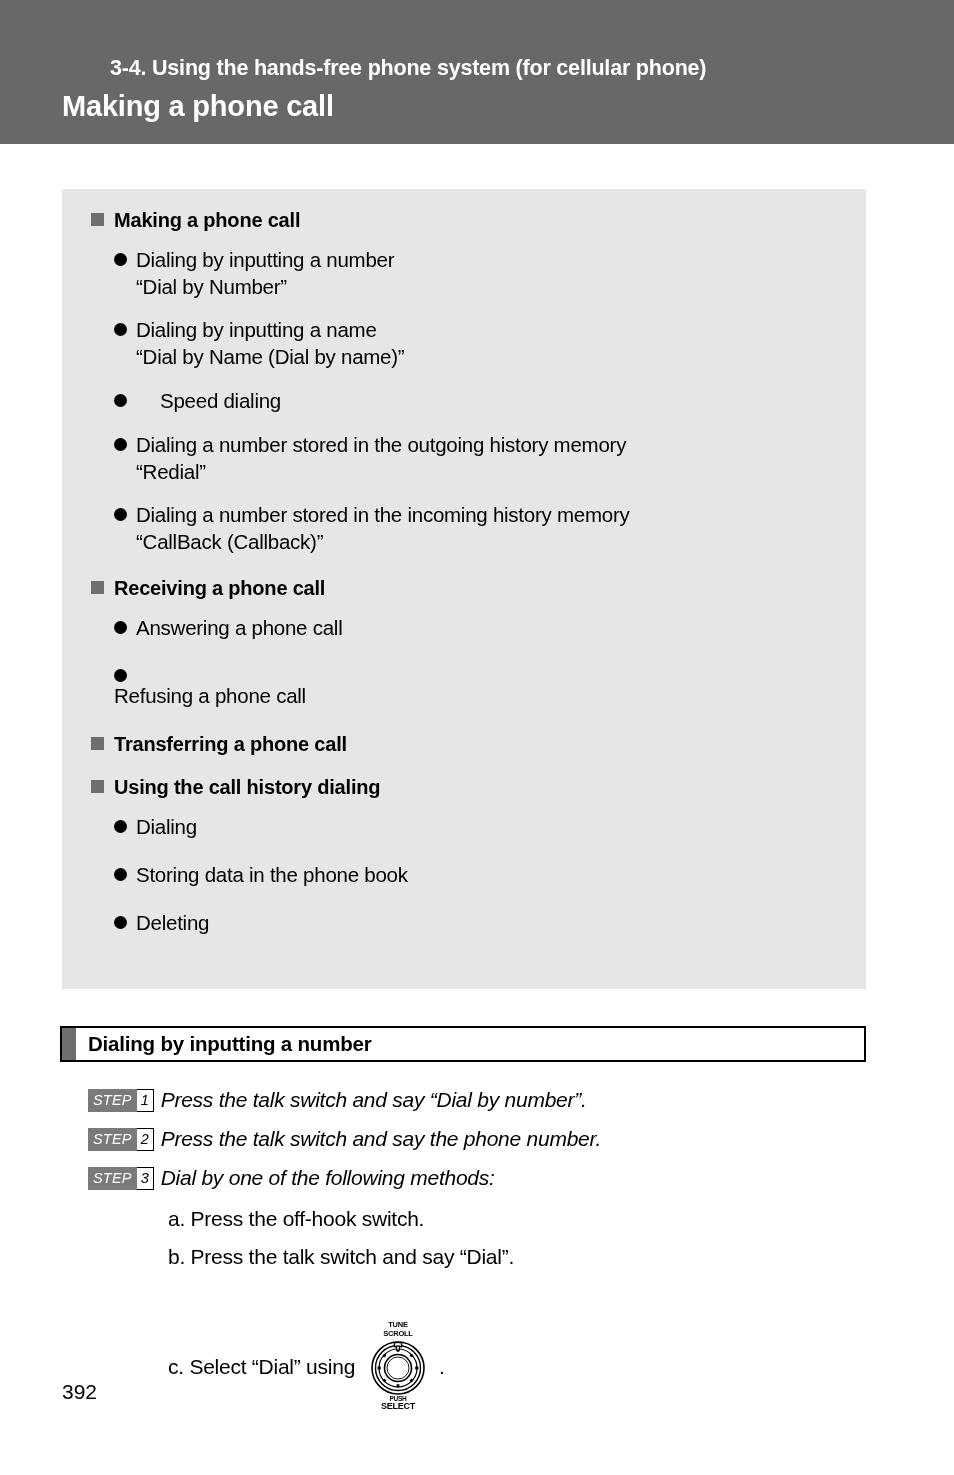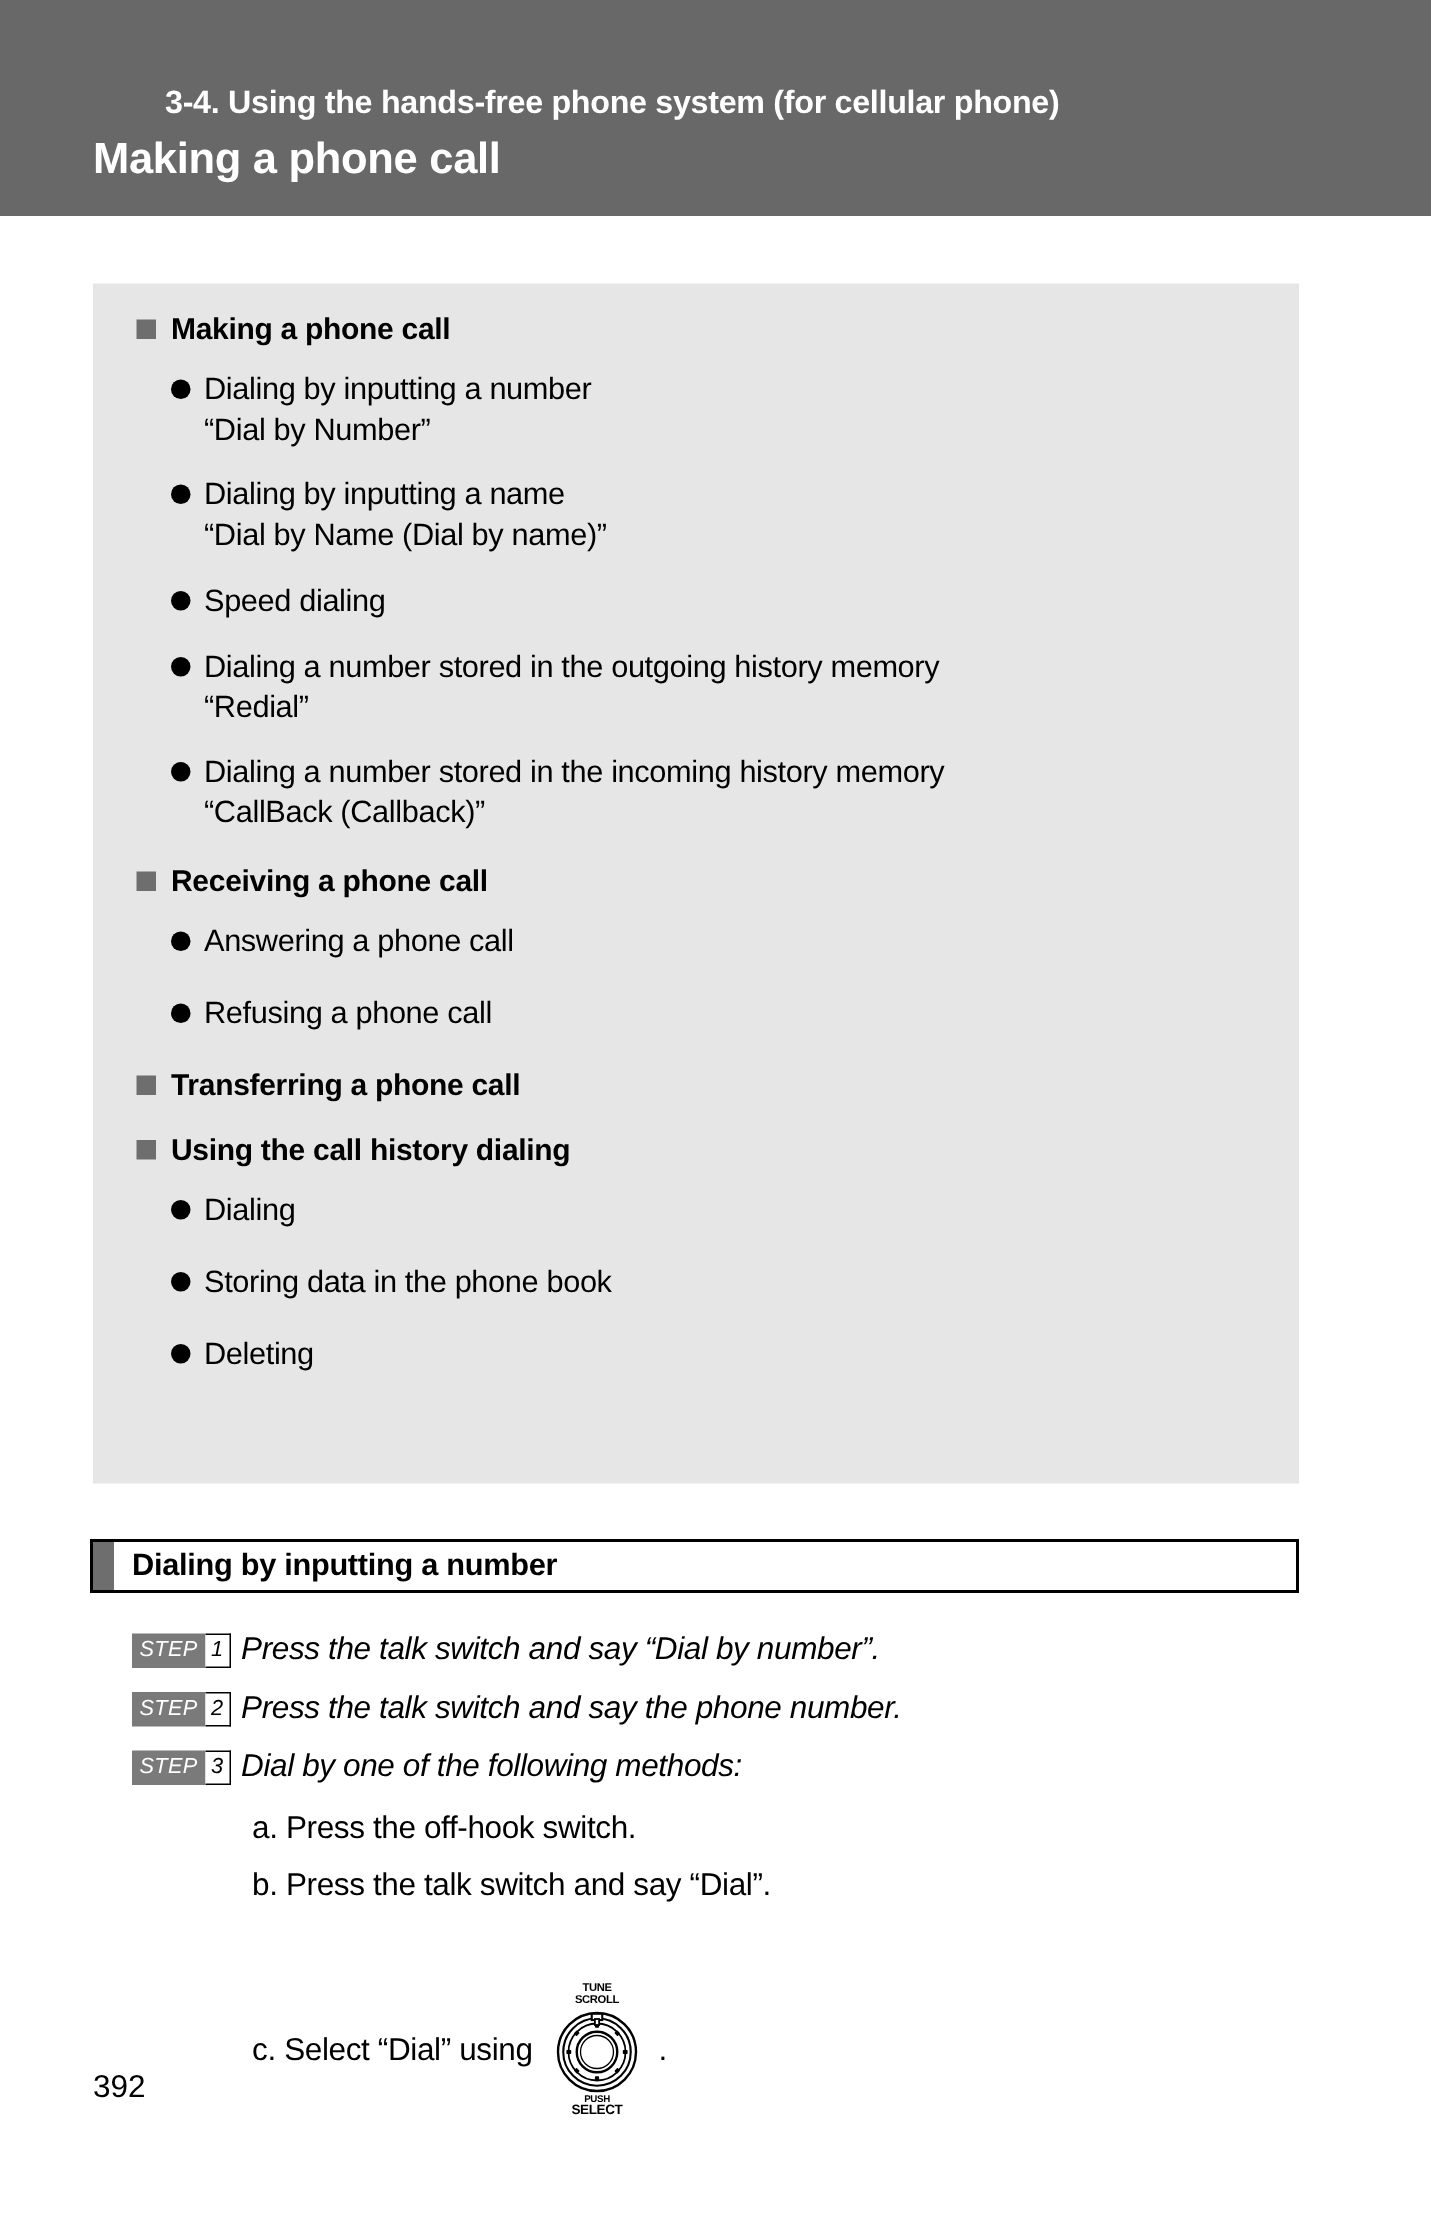--- a/index.html
+++ b/index.html
@@ -246,21 +246,21 @@
     </div>
 
     <div class="ov-item" style="margin-top:16px;">
       <span class="dot-bullet"></span>
       <span>
         <span class="ov-item-text">Dialing by inputting a name</span>
         <span class="ov-sub">“Dial by Name (Dial by name)”</span>
       </span>
     </div>
 
-    <div class="ov-item" style="margin-top:17px;">
+    <div class="ov-item" style="margin-top:17px;gap:24px;">
       <span class="dot-bullet"></span>
       <span>
         <span class="ov-item-text">Speed dialing</span>
       </span>
     </div>
 
     <div class="ov-item" style="margin-top:17px;">
       <span class="dot-bullet"></span>
       <span>
         <span class="ov-item-text">Dialing a number stored in the outgoing history memory</span>
@@ -281,21 +281,21 @@
     <div class="ov-heading">
       <span class="sq-bullet"></span>
       <span>Receiving a phone call</span>
     </div>
 
     <div class="ov-item" style="margin-top:13px;">
       <span class="dot-bullet"></span>
       <span class="ov-item-text">Answering a phone call</span>
     </div>
 
-    <div class="ov-item" style="margin-top:21px;">
+    <div class="ov-item" style="margin-top:21px;flex-direction:column;">
       <span class="dot-bullet"></span>
       <span class="ov-item-text">Refusing a phone call</span>
     </div>
   </div>
 
   <div class="ov-group" style="margin-top:22px;">
     <div class="ov-heading">
       <span class="sq-bullet"></span>
       <span>Transferring a phone call</span>
     </div>

